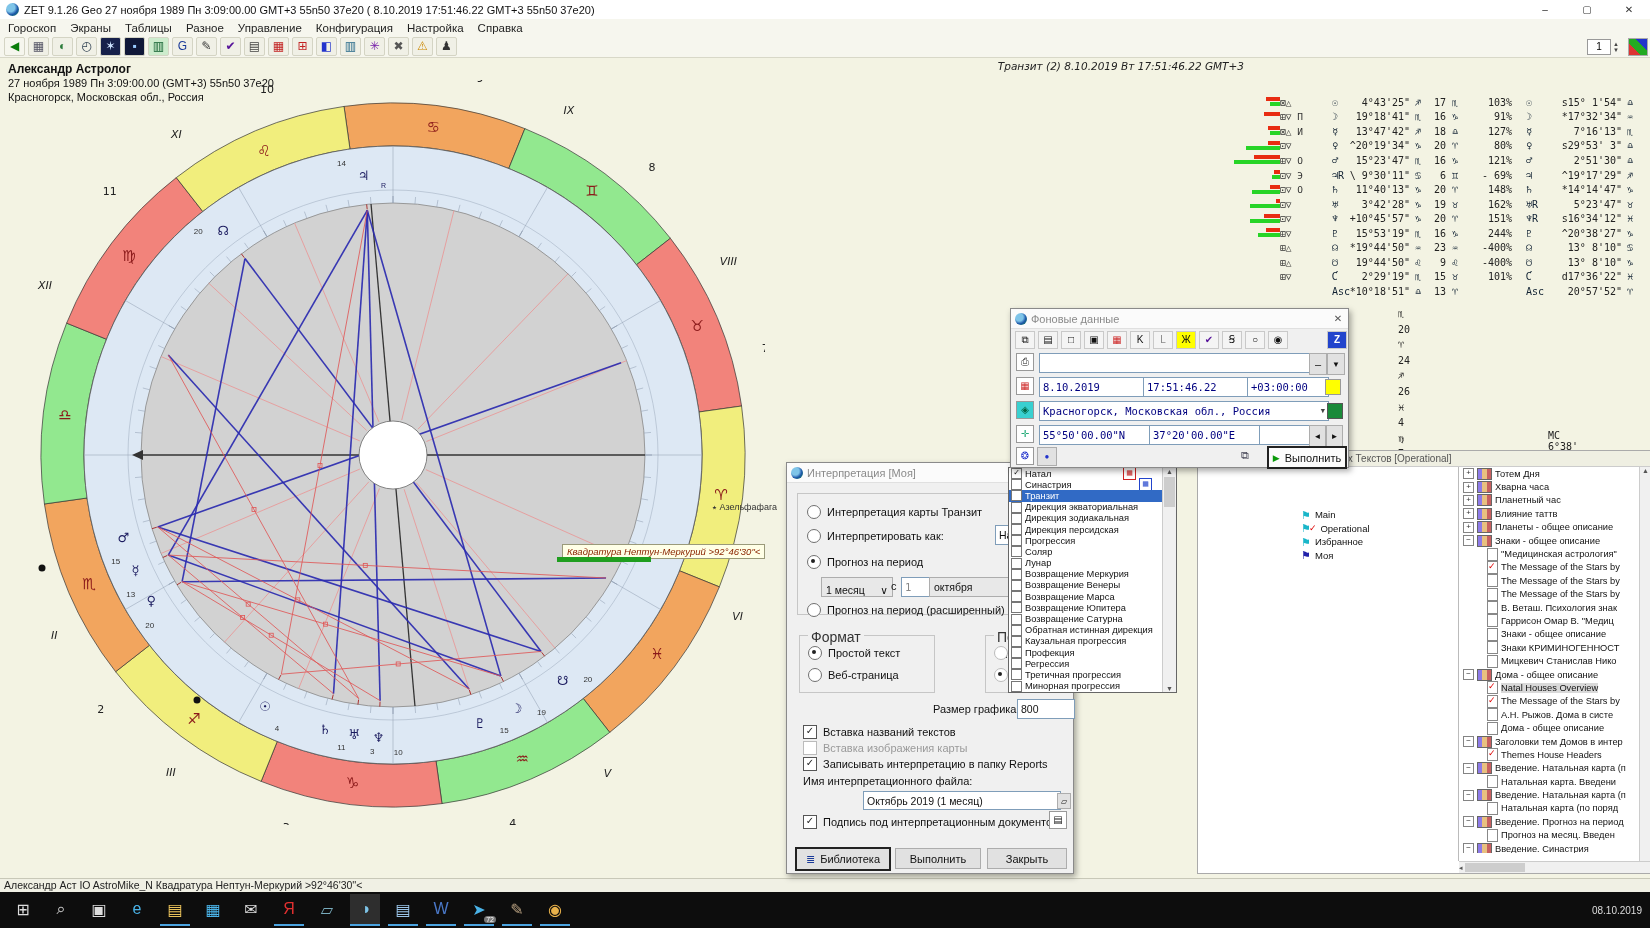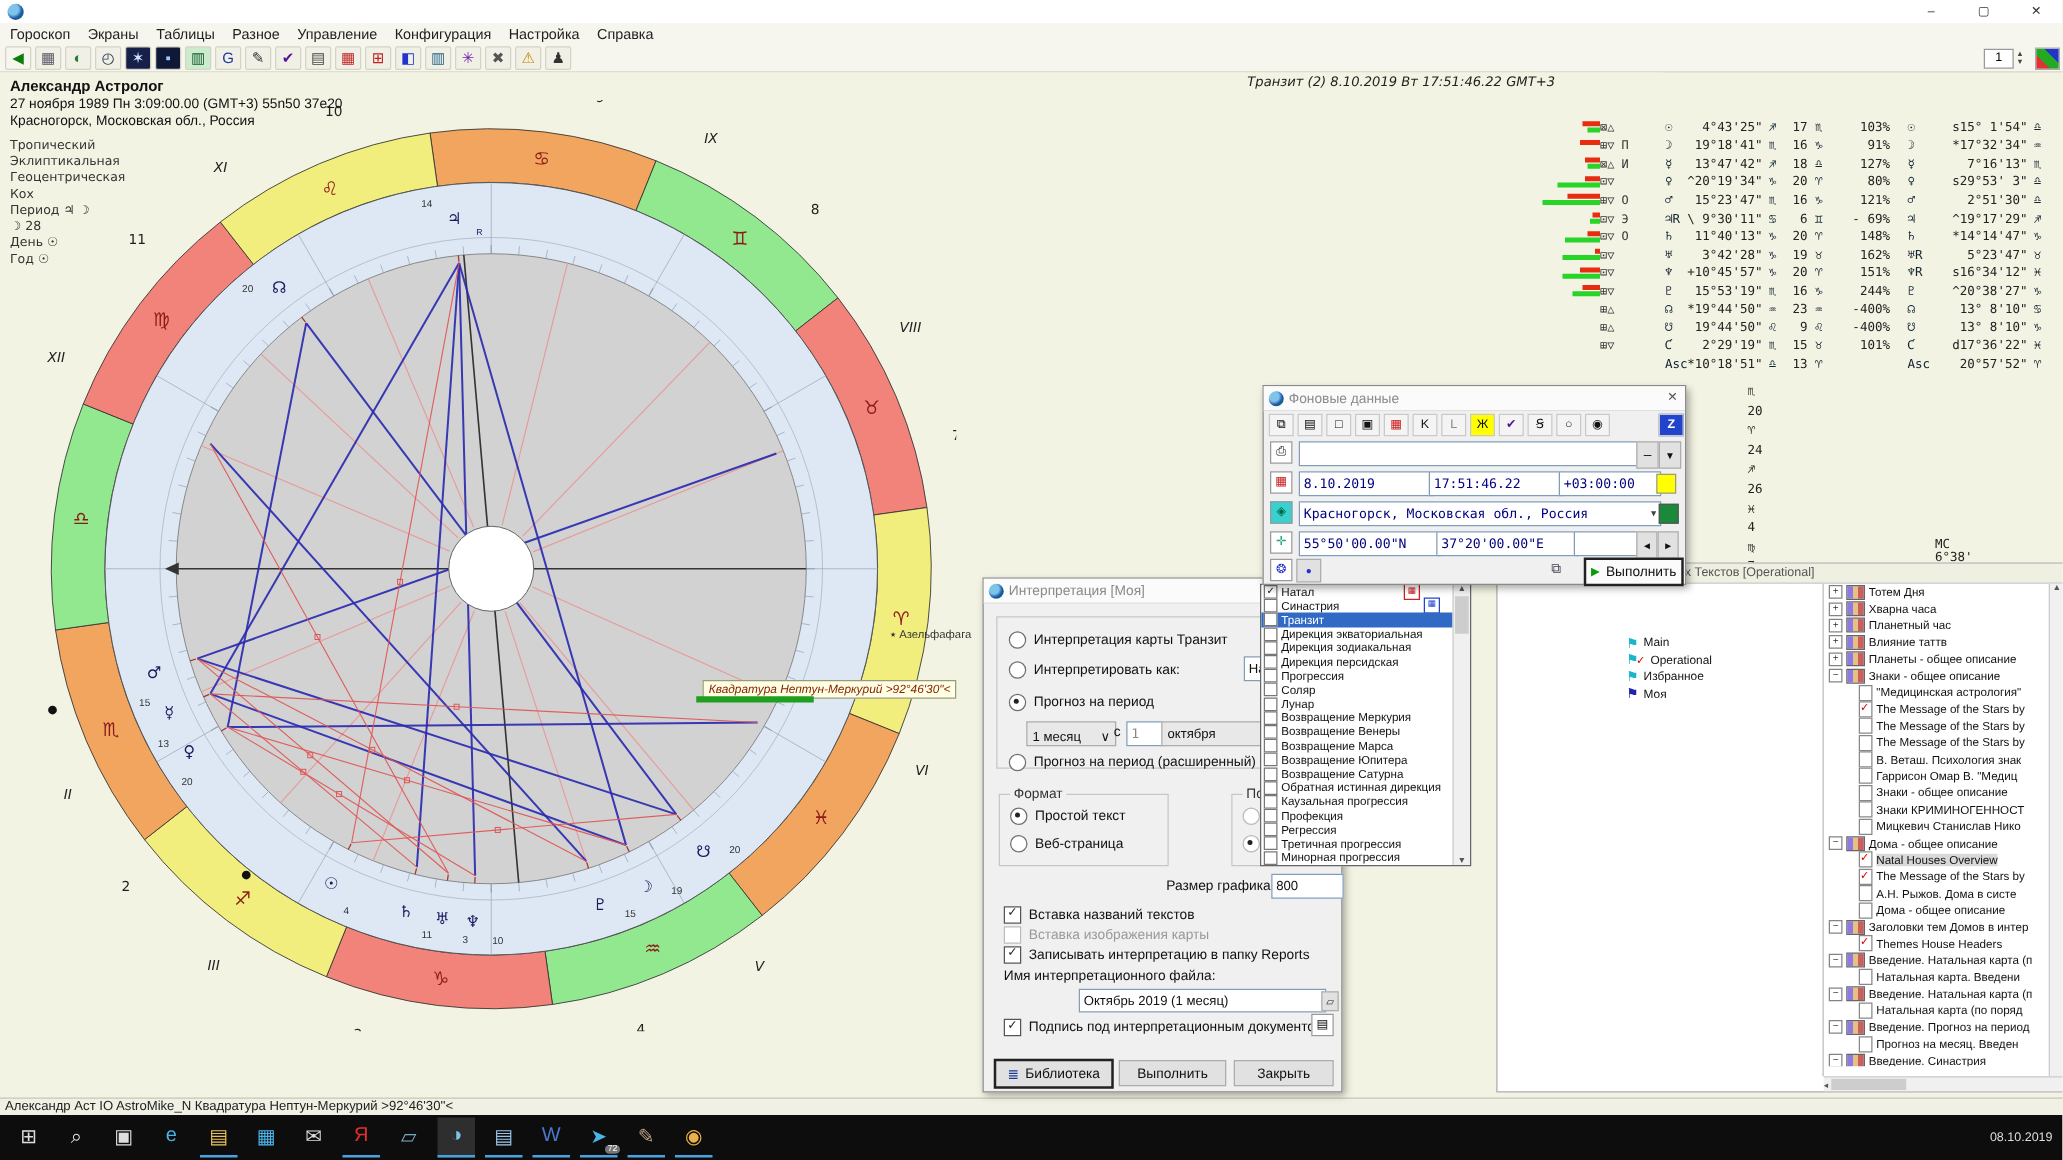--- a/index.html
+++ b/index.html
@@ -83,21 +83,21 @@
   .field{background:#fff;border:1px solid #7f9db9;font-size:10.5px;display:flex;
     align-items:center;padding:0 3px;color:#000080;font-family:"DejaVu Sans Mono",monospace;}
   .combo{background:#fff;border:1px solid #7f9db9;font-size:10.5px;display:flex;
     align-items:center;padding:0 3px;justify-content:space-between;}
   .combo .arr{font-size:7px;color:#444;}
   .gcombo{background:#e8e8e8;border:1px solid #adadad;font-size:10.5px;display:flex;
     align-items:center;padding:0 4px;justify-content:space-between;}
   .btn{background:#e1e1e1;border:1px solid #adadad;display:flex;align-items:center;
     justify-content:center;font-size:11px;gap:5px;}
   .groupbox{position:absolute;border:1px solid #c6c6c6;}
-  .grouplabel{position:absolute;top:-7px;left:8px;background:#f0f0f0;padding:0 3px;font-size:11px;color:#333;}
+  .grouplabel{position:absolute;top:-7px;left:8px;background:#f0f0f0;padding:0 3px;font-size:14px;color:#333;}
   .ico16{width:16px;height:16px;border:1px solid #999;flex:0 0 auto;font-size:10px;
     text-align:center;line-height:15px;background:#fff;}
   
   #chart-types{position:absolute;left:1008px;top:467px;width:167px;height:224px;background:#fff;
     border:1px solid #666;z-index:5;display:flex;}
   #ct-rows{flex:1;overflow:hidden;}
   .ct-row{display:flex;align-items:center;height:11.2px;font-size:9.3px;gap:3px;padding-left:2px;
     color:#111;position:relative;}
   .ct-row .cbx{width:9px;height:9px;border:1px solid #777;background:#fff;font-size:8px;
     line-height:8px;text-align:center;flex:0 0 auto;}
@@ -150,20 +150,21 @@
   .tbmini{width:18px;height:16px;border:1px solid #c9c9c9;background:#f4f4f4;font-size:10px;
     line-height:15px;text-align:center;}
 </style>
 </head>
 <body>
 
 <div id="app">
 
   <div id="titlebar">
     <div class="logo"></div>
+    <span>ZET 9.1.26 Geo   27 ноября 1989  Пн   3:09:00.00 GMT+3 55n50  37е20   ( 8.10.2019  17:51:46.22 GMT+3 55n50 37е20)</span>
     <div id="win-controls">
       <div>–</div>
       <div>▢</div>
       <div>✕</div>
     </div>
   </div>
 
   <div id="menubar">
       <div class="menu-item">Гороскоп</div>
       <div class="menu-item">Экраны</div>
@@ -206,30 +207,20 @@
     </div>
     <div id="tb-right-icon"></div>
   </div>
 
   <div id="workspace">
     <div id="chart-header">
       <div class="name">Александр Астролог</div>
       <div>27 ноября 1989  Пн   3:09:00.00  (GMT+3)  55n50  37е20</div>
       <div>Красногорск, Московская обл., Россия</div>
     </div>
-    <div id="settings">
-        <div>Тропический</div>
-        <div>Эклиптикальная</div>
-        <div>Геоцентрическая</div>
-        <div>Кох</div>
-        <div>Период ♃ ☽</div>
-        <div>☽   28</div>
-        <div>День ☉</div>
-        <div>Год ☉</div>
-      </div>
     <div id="transit-caption">Транзит (2)  8.10.2019  Вт 17:51:46.22 GMT+3</div>
 
     <div id="wheel-wrap">
       <svg id="wheel" width="740" height="745" viewBox="0 0 740 745">
           <path d="M499.861520882401,48.631283192490855 A352,352 0 0 0 319.011068462057,26.425639802967225 L324.9955118033398,69.00716675885474 A309,309 0 0 1 483.7534373655168,88.50018893886266 Z" fill="#f2a55e" stroke="#333" stroke-width="0.7"></path>
           <text x="408.2778179954012" y="51.9634968825431" text-anchor="middle" font-size="15" font-family="DejaVu Sans" fill="#8b1a1a">♋</text>
           <path d="M645.3797852695661,158.28716068536832 A352,352 0 0 0 499.861520882401,48.631283192490855 L483.7534373655168,88.50018893886266 A309,309 0 0 1 611.4953228644771,184.7606041243716 Z" fill="#92e88f" stroke="#333" stroke-width="0.7"></path>
           <text x="566.899865151752" y="116.05096392936974" text-anchor="middle" font-size="15" font-family="DejaVu Sans" fill="#8b1a1a">♊</text>
           <path d="M716.5743601970328,326.011068462057 A352,352 0 0 0 645.3797852695661,158.28716068536832 L611.4953228644771,184.7606041243716 A309,309 0 0 1 673.9928332411453,331.9955118033398 Z" fill="#f2837b" stroke="#333" stroke-width="0.7"></path>
           <text x="672.2268540660316" y="250.86336203429505" text-anchor="middle" font-size="15" font-family="DejaVu Sans" fill="#8b1a1a">♉</text>

